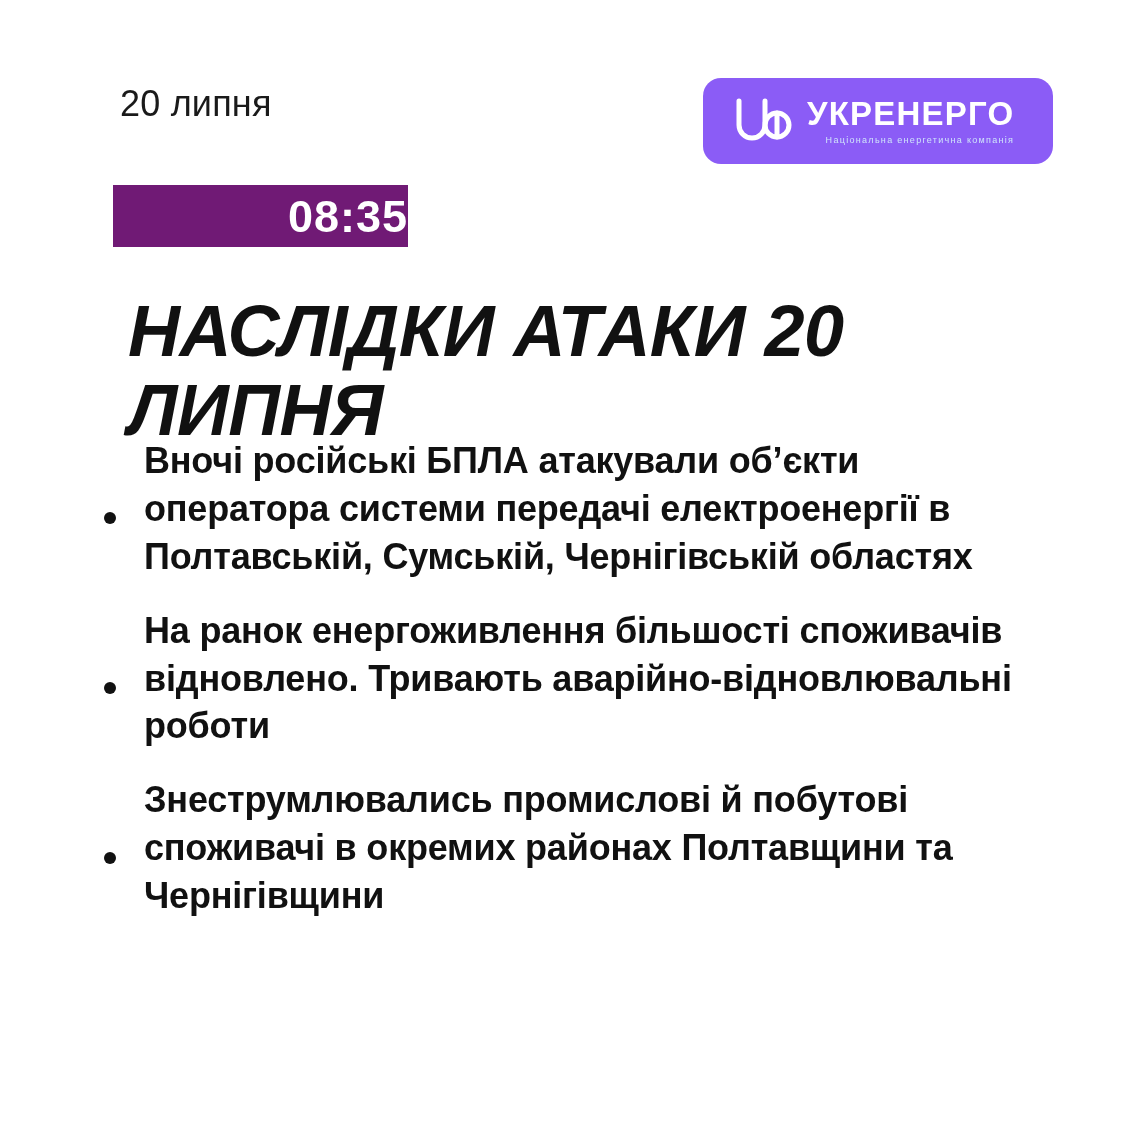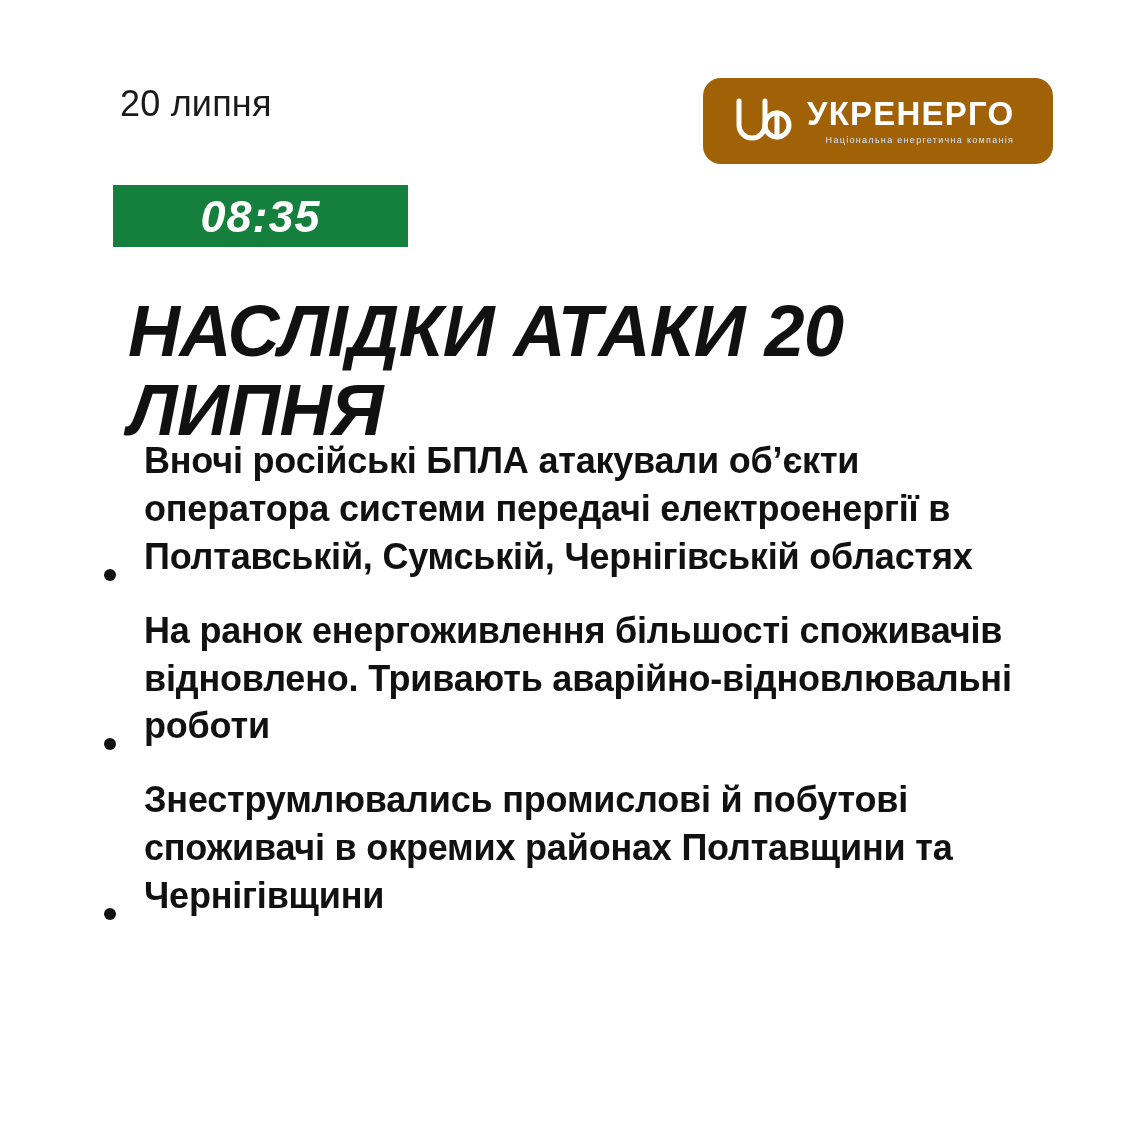--- a/index.html
+++ b/index.html
@@ -42,21 +42,21 @@
     line-height: 1;
     white-space: nowrap;
   }
 
   .logo-badge {
     position: absolute;
     left: 703px;
     top: 0px;
     width: 350px;
     height: 86px;
-    background: #a16207;
+    background: #8b5cf6;
     border-radius: 18px;
     display: flex;
     align-items: center;
     padding-left: 28px;
     box-sizing: border-box;
   }
 
   .logo-mark {
     width: 62px;
     height: 52px;
@@ -90,25 +90,24 @@
     text-align: right;
   }
 
   
   .time-badge {
     position: absolute;
     left: 113px;
     top: 185px;
     width: 295px;
     height: 62px;
-    background: #15803d;
+    background: #701a75;
     display: flex;
     align-items: center;
-    justify-content: center;
-    font-style: italic;
+    justify-content: flex-end;
   }
 
   .time-badge .time-text {
     color: #ffffff;
     font-size: 45px;
     font-weight: 700;
     letter-spacing: 1px;
     line-height: 1;
   }
 
@@ -130,21 +129,21 @@
   
   .bullets {
     position: absolute;
     left: 104px;
     top: 437px;
     width: 940px;
   }
 
   .bullet-item {
     display: flex;
-    align-items: flex-end;
+    align-items: center;
     margin-bottom: 26px;
   }
 
   .bullet-dot {
     flex: 0 0 auto;
     width: 12px;
     height: 12px;
     border-radius: 50%;
     background: #111111;
     margin-top: 19px;

